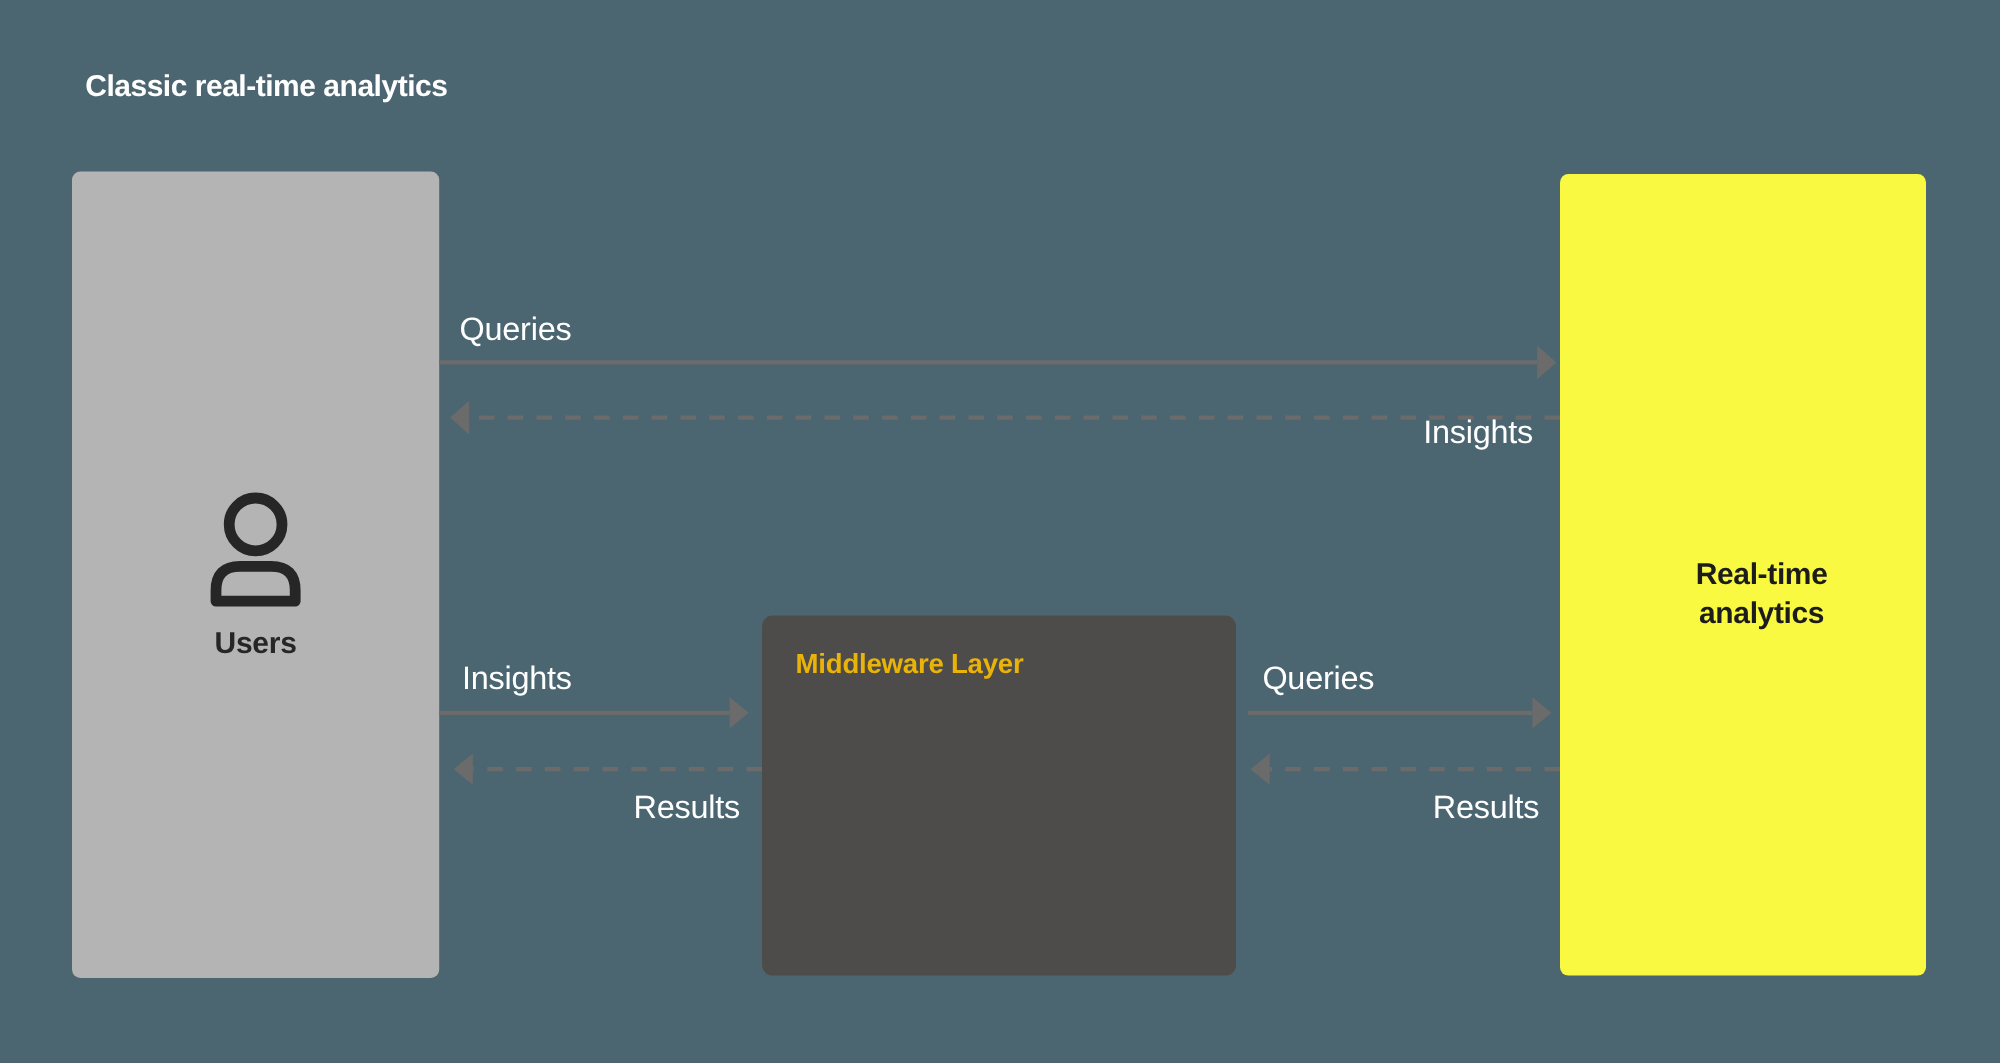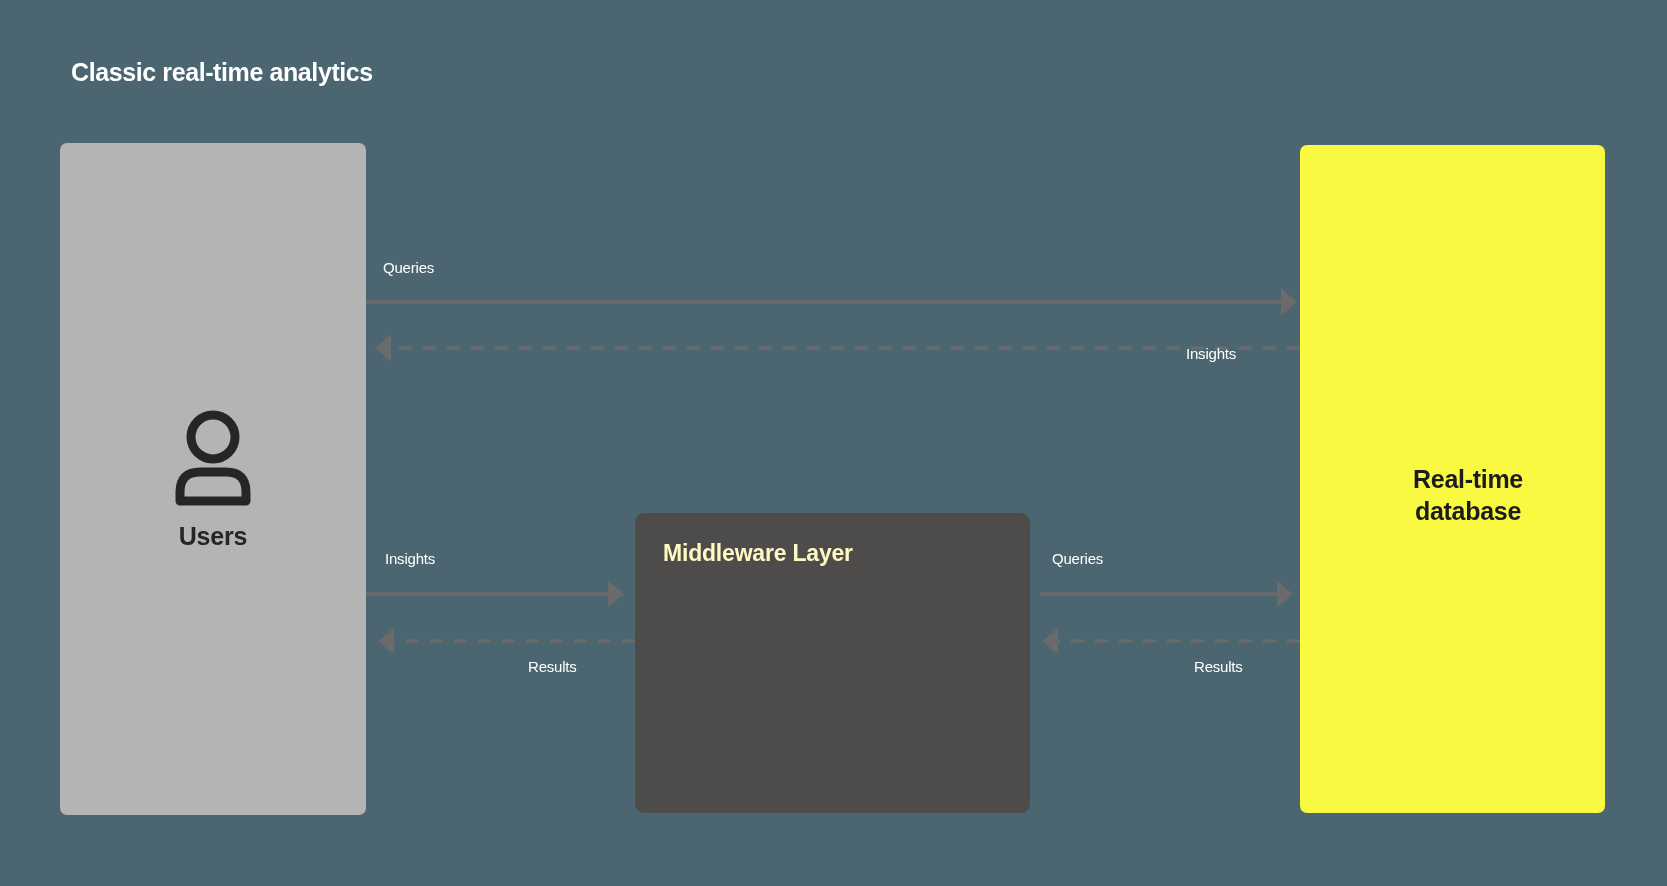--- a/index.html
+++ b/index.html
@@ -86,21 +86,21 @@
     color: #262626;
     letter-spacing: -0.2px;
   }
 
   .middleware-label {
     position: absolute;
     left: 28px;
     top: 27px;
     font-size: 23px;
     font-weight: bold;
-    color: #fef9c3;
+    color: #eab308;
     letter-spacing: -0.2px;
     white-space: nowrap;
   }
 
   .database-content {
     position: absolute;
     left: 0;
     top: 16px;
     width: 336px;
     height: 668px;
@@ -124,21 +124,21 @@
     left: 0;
     top: 0;
     width: 1667px;
     height: 886px;
     pointer-events: none;
   }
 
   
   .edge-label {
     position: absolute;
-    font-size: 15px;
+    font-size: 27px;
     color: #ffffff;
     white-space: nowrap;
     letter-spacing: -0.2px;
   }
   .lbl-queries-top   { left: 383px; top: 259px; }
   .lbl-insights      { left: 1186px; top: 345px; text-align: right; }
   .lbl-requests      { left: 385px; top: 550px; }
   .lbl-results-left  { left: 528px; top: 658px; }
   .lbl-queries-bot   { left: 1052px; top: 550px; }
   .lbl-results-right { left: 1194px; top: 658px; }
@@ -161,21 +161,21 @@
   </div>
 
   <div class="node-box middleware-box">
     <div class="middleware-label">Middleware Layer</div>
   </div>
 
   <div class="node-box database-box">
     <div class="database-content">
       <div class="database-label">
         <span>Real-time</span><br>
-        <span>database</span>
+        <span>analytics</span>
       </div>
     </div>
   </div>
 
   <svg id="arrow-layer">
 
     <g>
       <line x1="366" y1="302" x2="1281" y2="302" stroke="#6b6b6b" stroke-width="3.5"></line>
       <polygon points="1281,288 1297,302 1281,316" fill="#6b6b6b"></polygon>
     </g>

